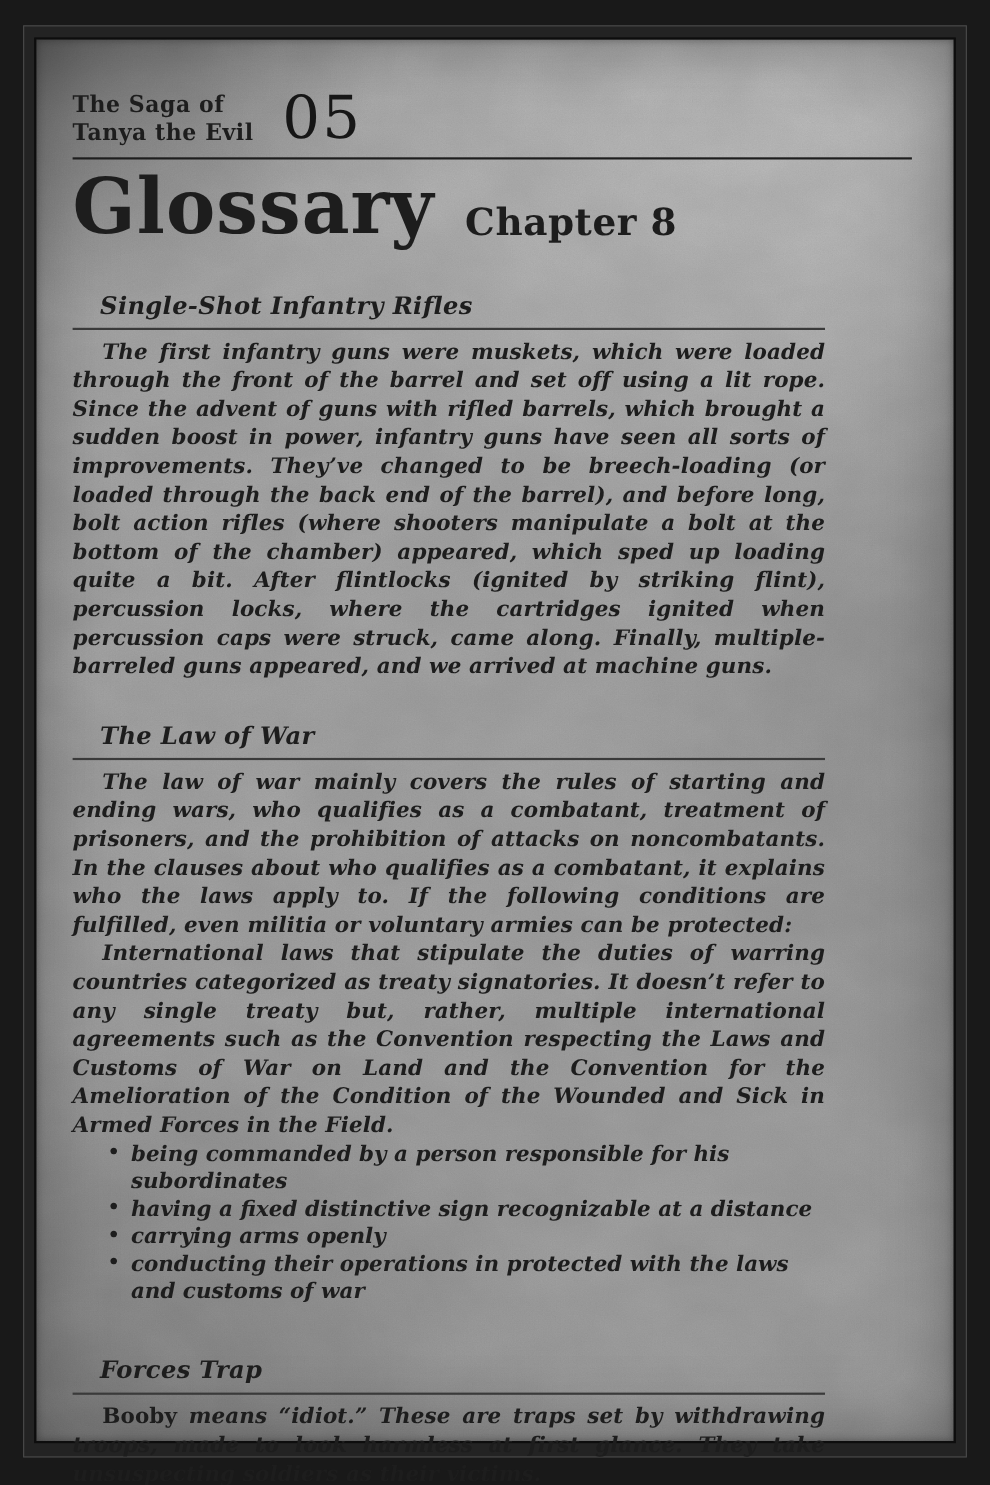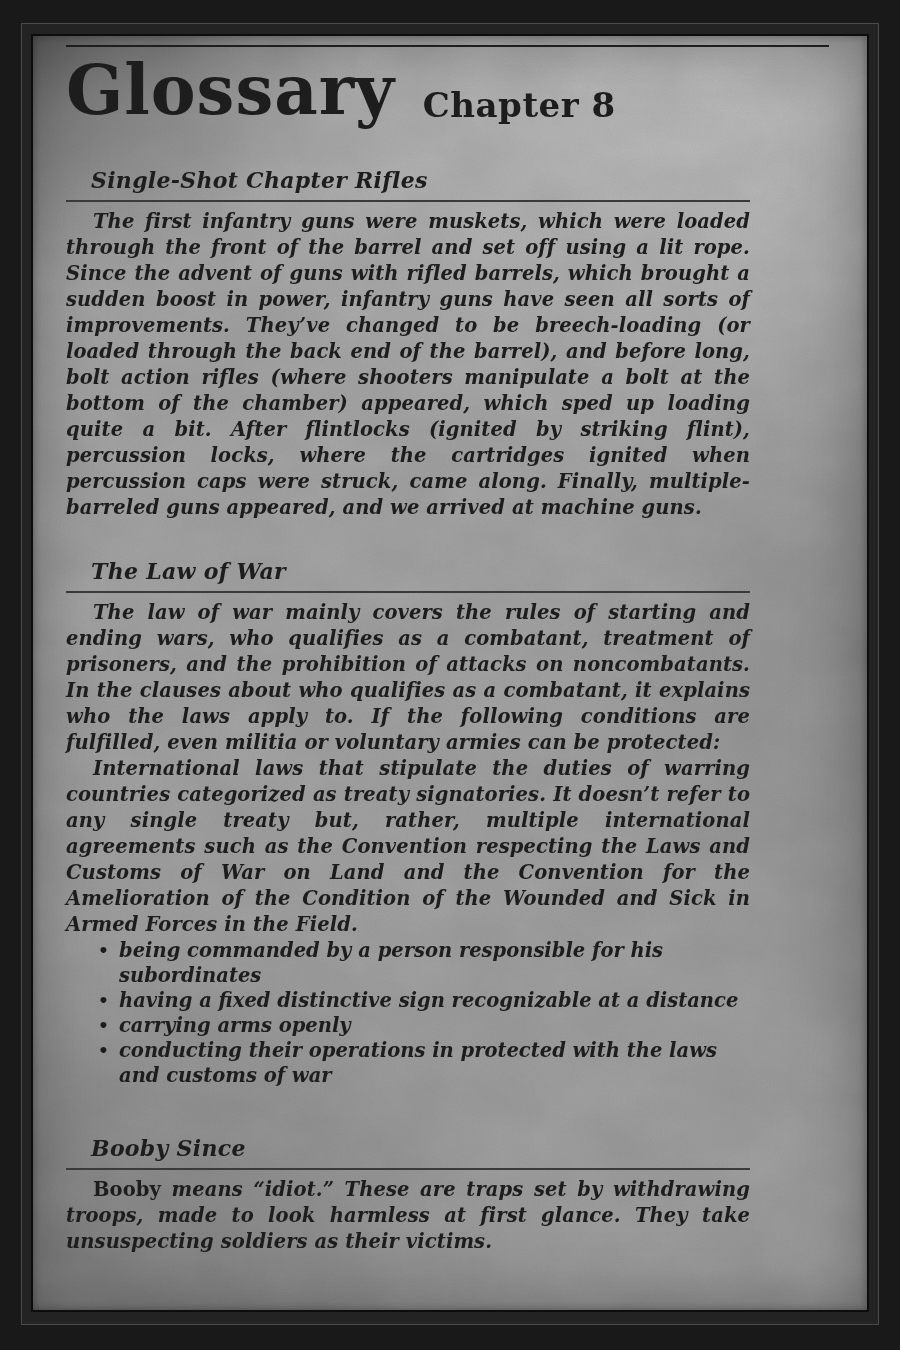--- a/index.html
+++ b/index.html
@@ -168,29 +168,34 @@
     <filter id="grainCloud">
       <feTurbulence type="fractalNoise" baseFrequency="0.012 0.016" numOctaves="4" seed="4" stitchTiles="stitch"></feTurbulence>
       <feColorMatrix type="matrix" values="0 0 0 0 0.35  0 0 0 0 0.35  0 0 0 0 0.35  0.5 0.5 0.5 0 0"></feColorMatrix>
     </filter>
     <rect width="100%" height="100%" filter="url(#grainCloud)" opacity="0.28"></rect>
     <rect width="100%" height="100%" filter="url(#grainFine)" opacity="0.30"></rect>
   </svg>
 
   <div class="content">
 
+    <div class="header-row">
+      <div class="series-title">The Saga of
+Tanya the Evil</div>
+      <div class="volume-number">05</div>
+    </div>
     <hr class="header-rule">
 
     <div class="title-row">
       <div class="page-title">Glossary</div>
       <div class="chapter-label">Chapter 8</div>
     </div>
 
     <div class="section section-1">
-      <h2 class="section-heading">Single-Shot Chapter Rifles</h2>
+      <h2 class="section-heading">Single-Shot Infantry Rifles</h2>
       <hr class="section-rule">
       <div class="section-body">
         <p class="para">The first infantry guns were muskets, which were loaded through the front of the barrel and set off using a lit rope. Since the advent of guns with rifled barrels, which brought a sudden boost in power, infantry guns have seen all sorts of improvements. They’ve changed to be breech-loading (or loaded through the back end of the barrel), and before long, bolt action rifles (where shooters manipulate a bolt at the bottom of the chamber) appeared, which sped up loading quite a bit. After flintlocks (ignited by striking flint), percussion locks, where the cartridges ignited when percussion caps were struck, came along. Finally, multiple-barreled guns appeared, and we arrived at machine guns.</p>
       </div>
     </div>
 
     <div class="section section-2">
       <h2 class="section-heading">The Law of War</h2>
       <hr class="section-rule">
       <div class="section-body">
@@ -211,21 +216,21 @@
           </li>
           <li class="bullet-item">
             <span class="bullet-dot">•</span>
             <span class="bullet-text">conducting their operations in protected with the laws and customs of war</span>
           </li>
         </ul>
       </div>
     </div>
 
     <div class="section section-3">
-      <h2 class="section-heading">Booby Since</h2>
+      <h2 class="section-heading">Forces Trap</h2>
       <hr class="section-rule">
       <div class="section-body">
         <p class="para"><span class="lead-word">Booby</span><span> means “idiot.” These are traps set by withdrawing troops, made to look harmless at first glance. They take unsuspecting soldiers as their victims.</span></p>
 
       </div>
     </div>
 
   </div>
 </div>
 

